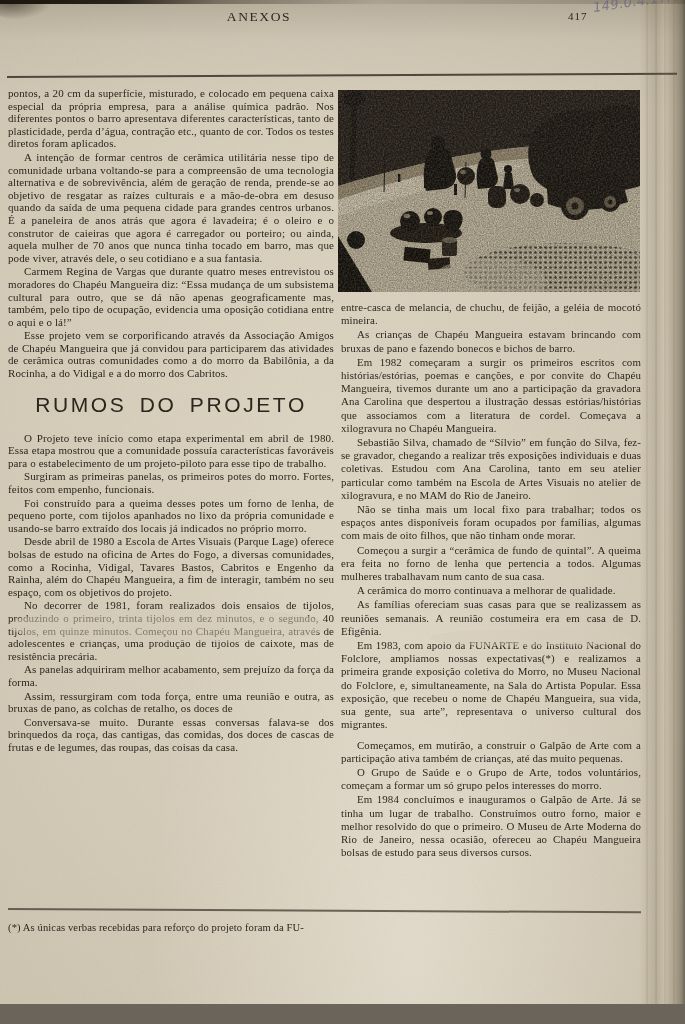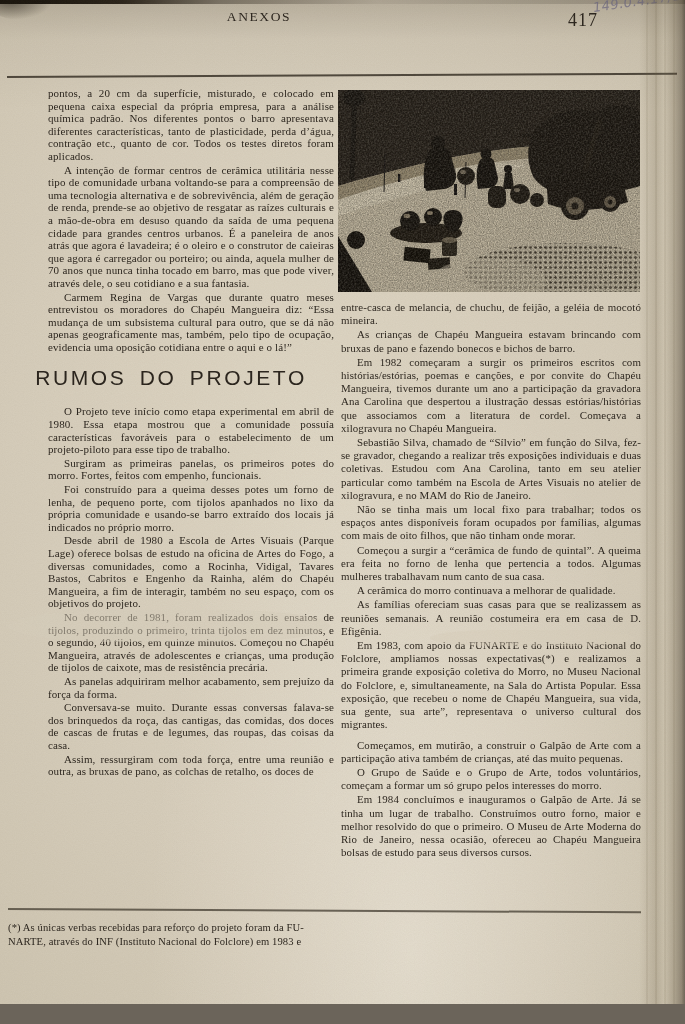--- a/index.html
+++ b/index.html
@@ -9,32 +9,32 @@
       linear-gradient(180deg, rgba(62,52,36,0.20) 0%, rgba(62,52,36,0.05) 4%, rgba(0,0,0,0) 11%),
       radial-gradient(ellipse at 45% 42%, #ddd5c3 0%, #d5ccba 55%, #ccc3af 100%);
     font-family:"Liberation Serif", serif;color:#2b251e;}
   .serif{font-family:"Liberation Serif", serif;}
   .top-edge{position:absolute;top:0;left:0;width:100%;height:4px;
     background:linear-gradient(90deg,#140f09 0%,#2b241a 18%,rgba(43,36,26,0.45) 32%,rgba(43,36,26,0.08) 55%,rgba(43,36,26,0.25) 100%);}
   .corner-smudge{position:absolute;top:-6px;left:-8px;width:60px;height:26px;border-radius:50%;
     background:radial-gradient(ellipse at 30% 30%, rgba(30,24,16,0.55), rgba(30,24,16,0) 70%);}
   .header-title{position:absolute;top:9px;left:159px;width:200px;text-align:center;
     font-size:13.5px;letter-spacing:1.6px;}
-  .page-number{position:absolute;top:10px;left:568px;font-size:18px;letter-spacing:1px;}
+  .page-number{position:absolute;top:10px;left:568px;font-size:11px;letter-spacing:1px;}
   .handwriting{position:absolute;top:0px;left:592px;width:120px;
     font-family:"DejaVu Sans",sans-serif;font-style:italic;font-size:13px;letter-spacing:0.5px;
     color:rgba(104,100,126,0.72);transform:rotate(-8deg);transform-origin:left top;}
   .rule{position:absolute;background:#3b342a;}
   .header-rule{top:76px;left:7px;width:670px;height:2px;transform:rotate(-0.28deg);transform-origin:left center;opacity:0.88;}
   .bottom-rule{top:908px;left:8px;width:633px;height:2px;transform:rotate(0.3deg);transform-origin:left center;opacity:0.78;background:#464034;}
   .col{position:absolute;}
   .col-left{left:8px;top:87px;width:326px;}
   .col-right{left:341px;top:301px;width:300px;}
   .para{margin:0 0 1px 0;text-align:justify;letter-spacing:0.1px;hyphens:auto;-webkit-hyphens:auto;}
-  .col-left .para{font-size:11px;line-height:12.6px;margin-left:40px;}
+  .col-left .para{font-size:11px;line-height:12.6px;}
   .col-right .para{font-size:10.9px;line-height:13.2px;}
   .col-left [data-list] .para{text-indent:16px;}
   .col-left div:first-of-type .para:first-child{text-indent:0;}
   .col-right .para{text-indent:16px;}
   .col-right .para:first-child{text-indent:0;}
   .col-right .para:nth-child(10){margin-top:7px;}
   .heading{font-family:"Liberation Sans",sans-serif;font-weight:400;font-size:21px;
     letter-spacing:2.6px;word-spacing:5px;text-align:center;margin:13px 0 15px 0;color:#29231c;}
   .photo{position:absolute;left:338px;top:90px;width:302px;height:202px;}
   .photo svg{display:block;width:302px;height:202px;}
@@ -61,31 +61,32 @@
   <div class="header-title serif">ANEXOS</div>
   <div class="page-number serif">417</div>
   <div class="handwriting">149.0.4.17/1</div>
   <div class="rule header-rule"></div>
 
   <div class="col col-left serif">
     <div data-list="left_column.paragraphs_top">
         <p class="para">pontos, a 20 cm da superfície, misturado, e colocado em pequena caixa especial da própria empresa, para a análise química padrão. Nos diferentes pontos o barro apresentava diferentes características, tanto de plasticidade, perda d’água, contração etc., quanto de cor. Todos os testes diretos foram aplicados.</p>
         <p class="para">A intenção de formar centros de cerâmica utilitária nesse tipo de comunidade urbana voltando-se para a compreensão de uma tecnologia alternativa e de sobrevivência, além de geração de renda, prende-se ao objetivo de resgatar as raízes culturais e a mão-de-obra em desuso quando da saída de uma pequena cidade para grandes centros urbanos. É a paneleira de anos atrás que agora é lavadeira; é o oleiro e o construtor de caieiras que agora é carregador ou porteiro; ou ainda, aquela mulher de 70 anos que nunca tinha tocado em barro, mas que pode viver, através dele, o seu cotidiano e a sua fantasia.</p>
         <p class="para">Carmem Regina de Vargas que durante quatro meses entrevistou os moradores do Chapéu Mangueira diz: “Essa mudança de um subsistema cultural para outro, que se dá não apenas geograficamente mas, também, pelo tipo de ocupação, evidencia uma oposição cotidiana entre o aqui e o lá!”</p>
+        <p class="para">Esse projeto vem se corporificando através da Associação Amigos de Chapéu Mangueira que já convidou para participarem das atividades de cerâmica outras comunidades como a do morro da Babilônia, a da Rocinha, a do Vidigal e a do morro dos Cabritos.</p>
       </div>
     <h2 class="heading">RUMOS DO PROJETO</h2>
     <div data-list="left_column.paragraphs_bottom">
         <p class="para">O Projeto teve início como etapa experimental em abril de 1980. Essa etapa mostrou que a comunidade possuía características favoráveis para o estabelecimento de um projeto-piloto para esse tipo de trabalho.</p>
         <p class="para">Surgiram as primeiras panelas, os primeiros potes do morro. Fortes, feitos com empenho, funcionais.</p>
         <p class="para">Foi construído para a queima desses potes um forno de lenha, de pequeno porte, com tijolos apanhados no lixo da própria comunidade e usando-se barro extraído dos locais já indicados no próprio morro.</p>
         <p class="para">Desde abril de 1980 a Escola de Artes Visuais (Parque Lage) oferece bolsas de estudo na oficina de Artes do Fogo, a diversas comunidades, como a Rocinha, Vidigal, Tavares Bastos, Cabritos e Engenho da Rainha, além do Chapéu Mangueira, a fim de interagir, também no seu espaço, com os objetivos do projeto.</p>
         <p class="para">No decorrer de 1981, foram realizados dois ensaios de tijolos, produzindo o primeiro, trinta tijolos em dez minutos, e o segundo, 40 tijolos, em quinze minutos. Começou no Chapéu Mangueira, através de adolescentes e crianças, uma produção de tijolos de caixote, mas de resistência precária.</p>
         <p class="para">As panelas adquiriram melhor acabamento, sem prejuízo da força da forma.</p>
+        <p class="para">Assim, ressurgiram com toda força, entre uma reunião e outra, as bruxas de pano, as colchas de retalho, os doces de</p>
         <p class="para">Conversava-se muito. Durante essas conversas falava-se dos brinquedos da roça, das cantigas, das comidas, dos doces de cascas de frutas e de legumes, das roupas, das coisas da casa.</p>
-        <p class="para">Assim, ressurgiram com toda força, entre uma reunião e outra, as bruxas de pano, as colchas de retalho, os doces de</p>
       </div>
   </div>
 
   <div class="photo" role="img" aria-label="Halftone photograph: silhouetted figures and ceramic pots displayed on a beach promenade, with bathers, palm trees, a cart and mosaic pavement">
     <svg viewBox="0 0 302 202" preserveAspectRatio="none">
       <defs>
         <filter id="gdark" x="0" y="0" width="100%" height="100%">
           <feTurbulence type="fractalNoise" baseFrequency="0.85" numOctaves="2" seed="4" stitchTiles="stitch"></feTurbulence>
           <feColorMatrix type="matrix" values="0 0 0 0 0  0 0 0 0 0  0 0 0 0 0  1.1 0 0 0 -0.15"></feColorMatrix>
         </filter>
@@ -163,21 +164,20 @@
       <p class="para">As famílias ofereciam suas casas para que se realizassem as reuniões semanais. A reunião costumeira era em casa de D. Efigênia.</p>
       <p class="para">Em 1983, com apoio da FUNARTE e do Instituto Nacional do Folclore, ampliamos nossas expectativas(*) e realizamos a primeira grande exposição coletiva do Morro, no Museu Nacional do Folclore, e, simultaneamente, na Sala do Artista Popular. Essa exposição, que recebeu o nome de Chapéu Mangueira, sua vida, sua gente, sua arte”, representava o universo cultural dos migrantes.</p>
       <p class="para">Começamos, em mutirão, a construir o Galpão de Arte com a participação ativa também de crianças, até das muito pequenas.</p>
       <p class="para">O Grupo de Saúde e o Grupo de Arte, todos voluntários, começam a formar um só grupo pelos interesses do morro.</p>
       <p class="para">Em 1984 concluímos e inauguramos o Galpão de Arte. Já se tinha um lugar de trabalho. Construímos outro forno, maior e melhor resolvido do que o primeiro. O Museu de Arte Moderna do Rio de Janeiro, nessa ocasião, ofereceu ao Chapéu Mangueira bolsas de estudo para seus diversos cursos.</p>
     </div>
 
   <div class="rule bottom-rule"></div>
   <div class="footnote serif" data-list="footnote.lines">
       <p class="fline">(*) As únicas verbas recebidas para reforço do projeto foram da FU-</p>
-      <p class="fline">NARTE, através do INF (Instituto Nacional do Folclore) em 1983 e</p>
     </div>
 
   <div class="smudge smudge-left"></div>
   <div class="smudge smudge-right"></div>
   <div class="edge-band"></div>
 
   <svg class="paper-grain" width="685" height="1024">
     <filter id="pnoise">
       <feTurbulence type="fractalNoise" baseFrequency="0.9" numOctaves="2" seed="21" stitchTiles="stitch"></feTurbulence>
       <feColorMatrix type="matrix" values="0 0 0 0 0.25  0 0 0 0 0.20  0 0 0 0 0.12  0.22 0 0 0 -0.04"></feColorMatrix>

